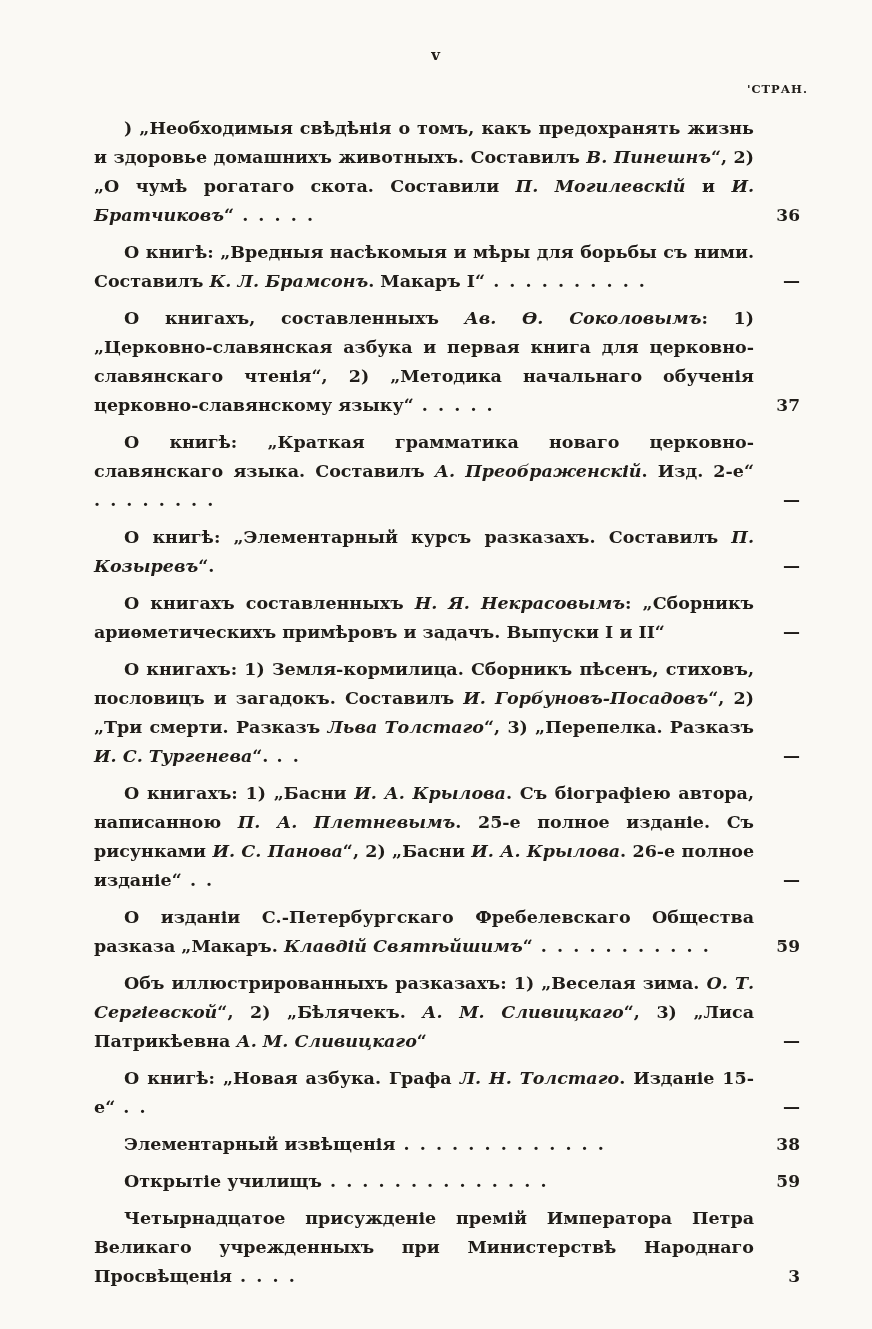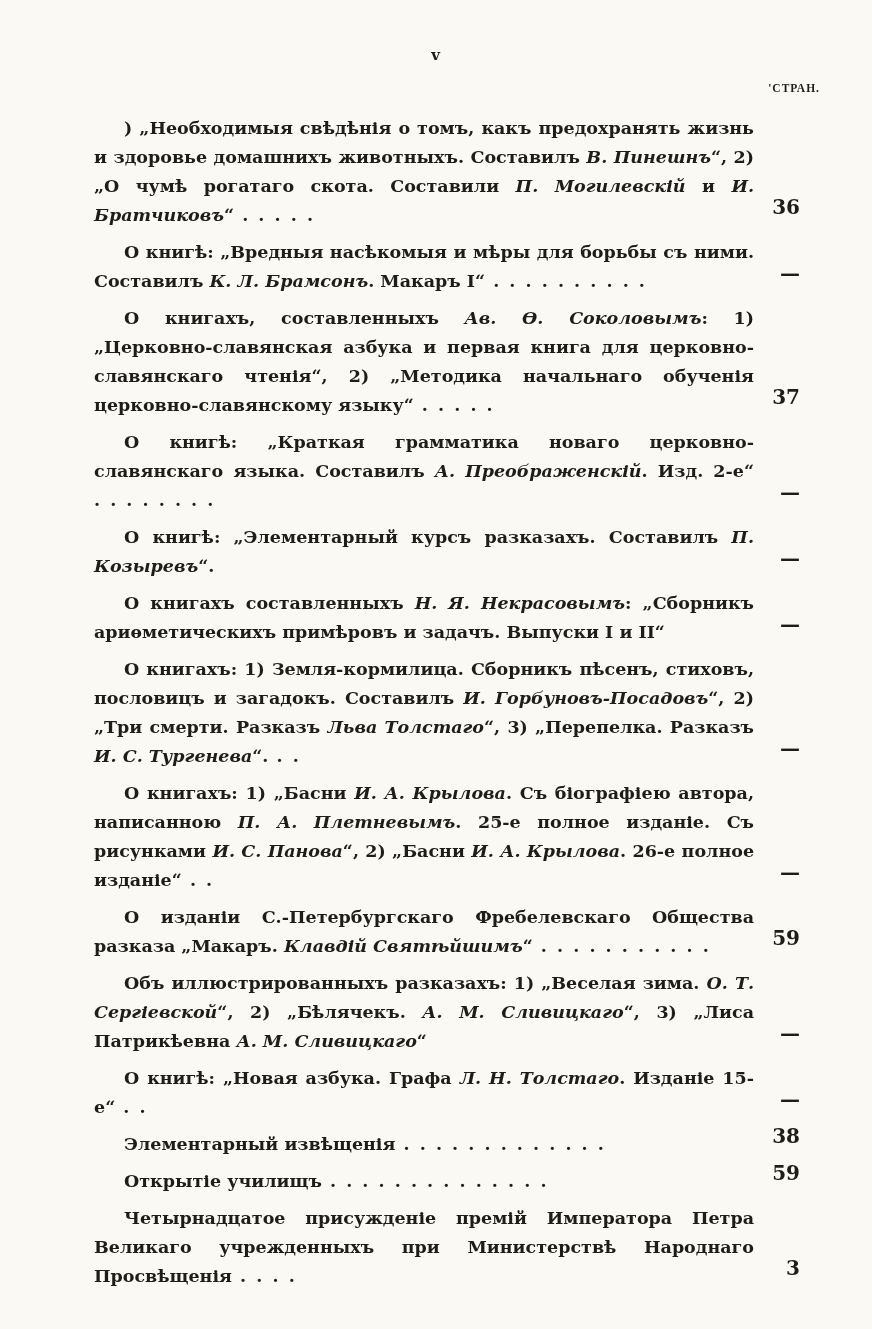--- a/index.html
+++ b/index.html
@@ -18,24 +18,23 @@
   }
   .folio {
     position: absolute;
     top: 46px; left: 0; width: 100%;
     text-align: center;
     font-size: 15px;
     letter-spacing: 1px;
   }
   .col-header {
     position: absolute;
-    top: 82px; right: 52px;
+    top: 82px; right: 64px;
     font-size: 11.5px;
     letter-spacing: 1px;
-    font-family: Liberation Serif, serif;
   }
   .content {
     position: absolute;
     left: 86px;
     top: 106px;
     width: 676px;
   }
   .entry {
     margin: 8px;
     position: relative;
@@ -46,23 +45,23 @@
     text-align-last: left;
     hyphens: auto;
   }
   .seg-normal { }
   .seg-italic { font-style: italic; }
   .seg-spaced { letter-spacing: 3.5px; }
   .leader { letter-spacing: 2px; white-space: nowrap; }
   .pagenum {
     position: absolute;
     right: -46px;
-    bottom: 8px;
+    bottom: 0;
     white-space: nowrap;
-    font-size: 20px;
+    font-size: 17px;
     line-height: 29px;
   }
   .section-title {
     margin: 34px 0 26px 0;
     text-align: left;
     text-indent: 0;
     font-size: 20px;
     letter-spacing: 8px;
     font-weight: bold;
   }

